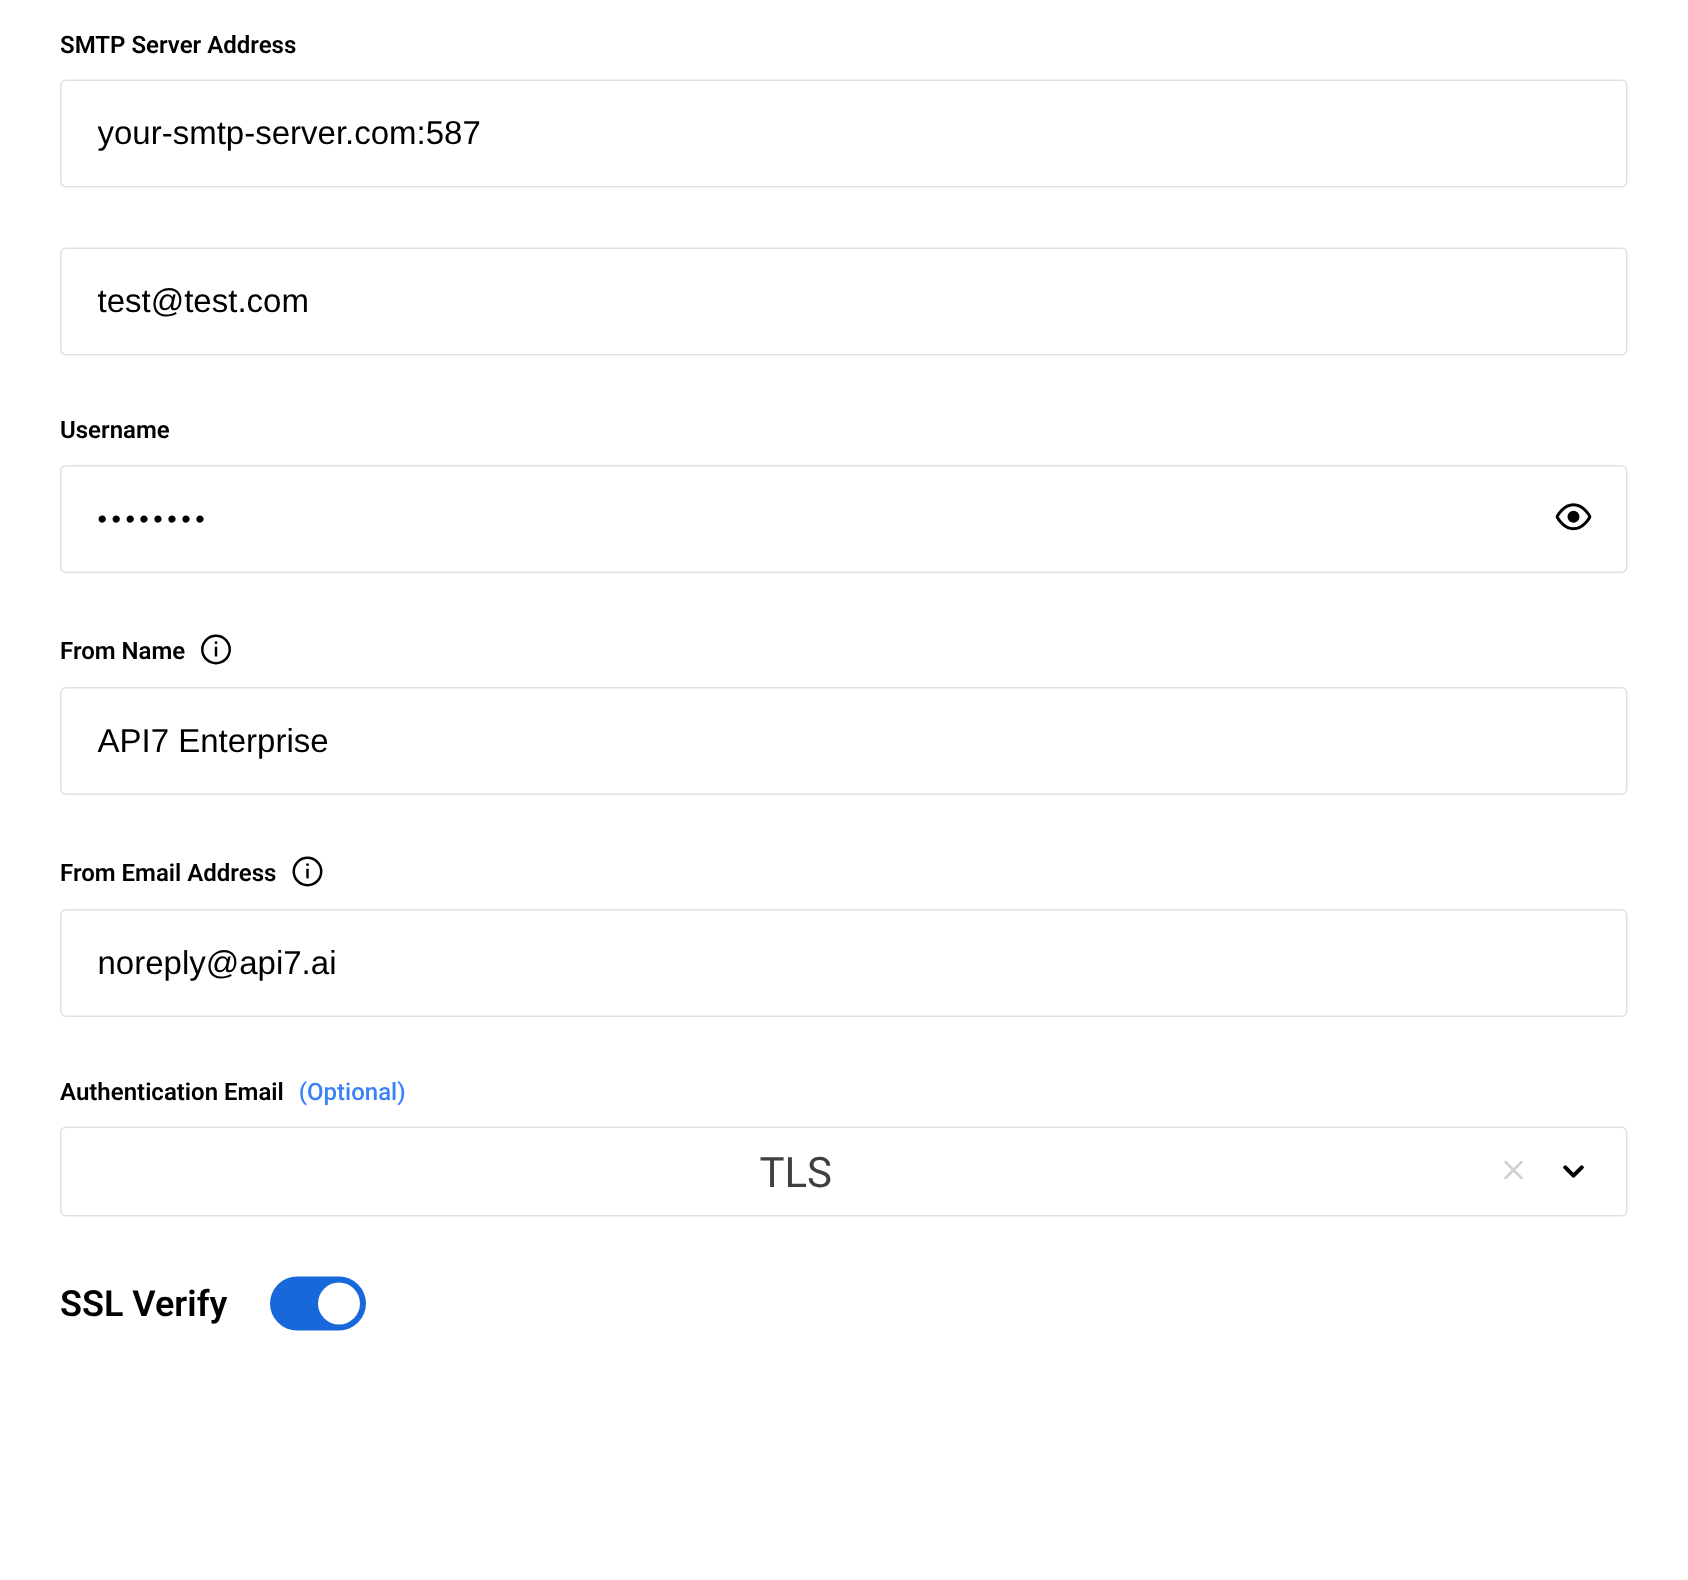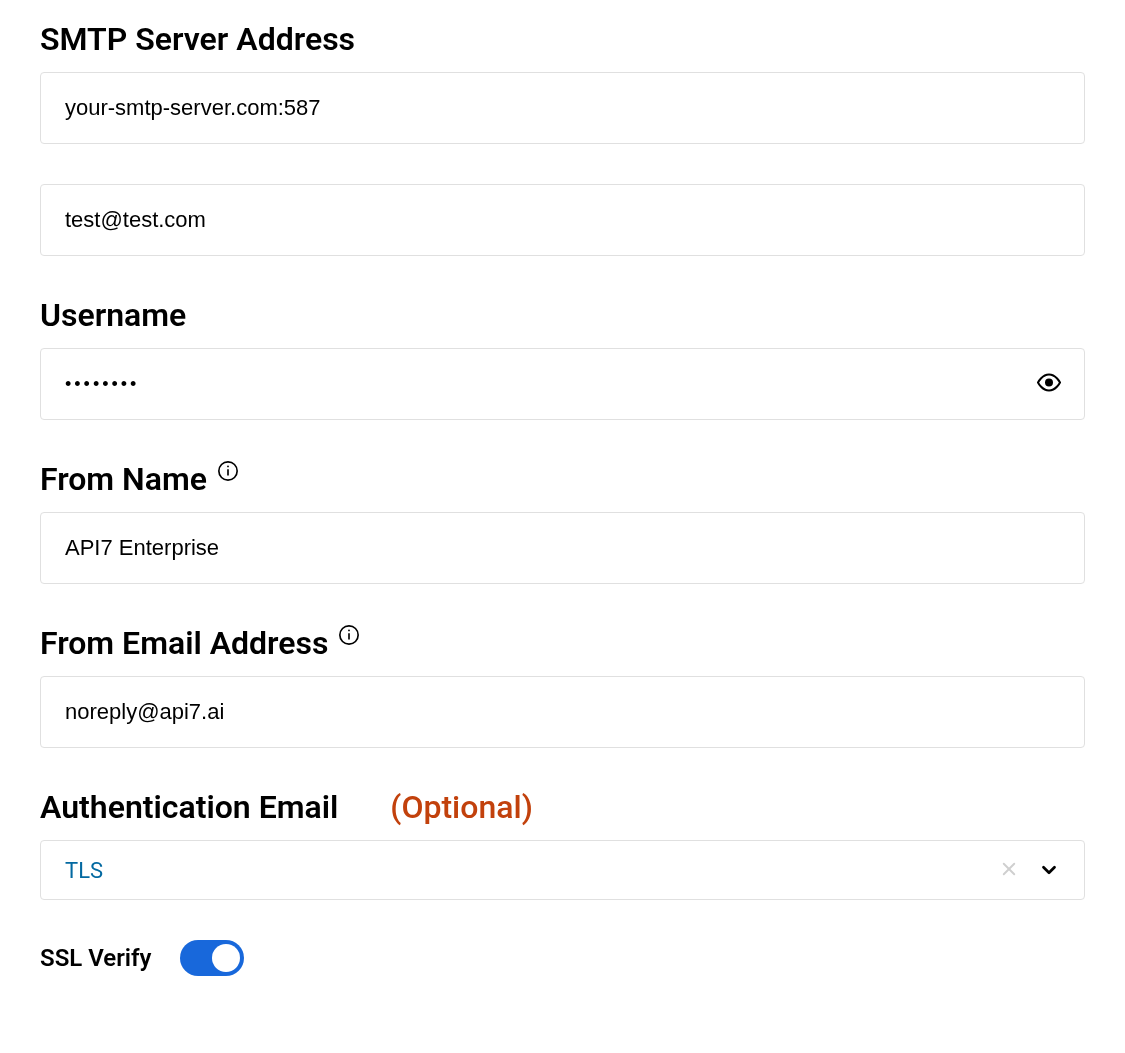--- a/index.html
+++ b/index.html
@@ -12,31 +12,30 @@
       background: #ffffff;
       width: 1125px;
       min-height: 1053px;
       padding: 20px 40px 40px 40px;
     }
     .form-group {
       margin-bottom: 40px;
     }
     .form-label {
       display: flex;
-      align-items: flex-start;
-      font-size: 32px;
+      align-items: center;
+      font-size: 16px;
       font-weight: 600;
       color: #000000;
       margin-bottom: 14px;
       gap: 10px;
     }
     .optional-text {
-      color: #c2410c;
+      color: #3b82f6;
       font-weight: 500;
-      margin-left: 42px;
     }
     .info-icon {
       display: inline-flex;
       align-items: center;
       justify-content: center;
       width: 22px;
       height: 22px;
     }
     .info-icon svg {
       width: 22px;
@@ -89,22 +88,23 @@
       border: 1px solid #e0e0e0;
       border-radius: 4px;
       background: #ffffff;
       display: flex;
       align-items: center;
       padding: 0 24px;
       cursor: pointer;
     }
     .select-value {
       flex: 1;
-      font-size: 22px;
-      color: #0369a1;
+      font-size: 28px;
+      color: #404040;
+      text-align: center;
     }
     .select-clear {
       background: none;
       border: none;
       cursor: pointer;
       padding: 4px;
       margin-right: 16px;
       display: flex;
       align-items: center;
       opacity: 0.4;

